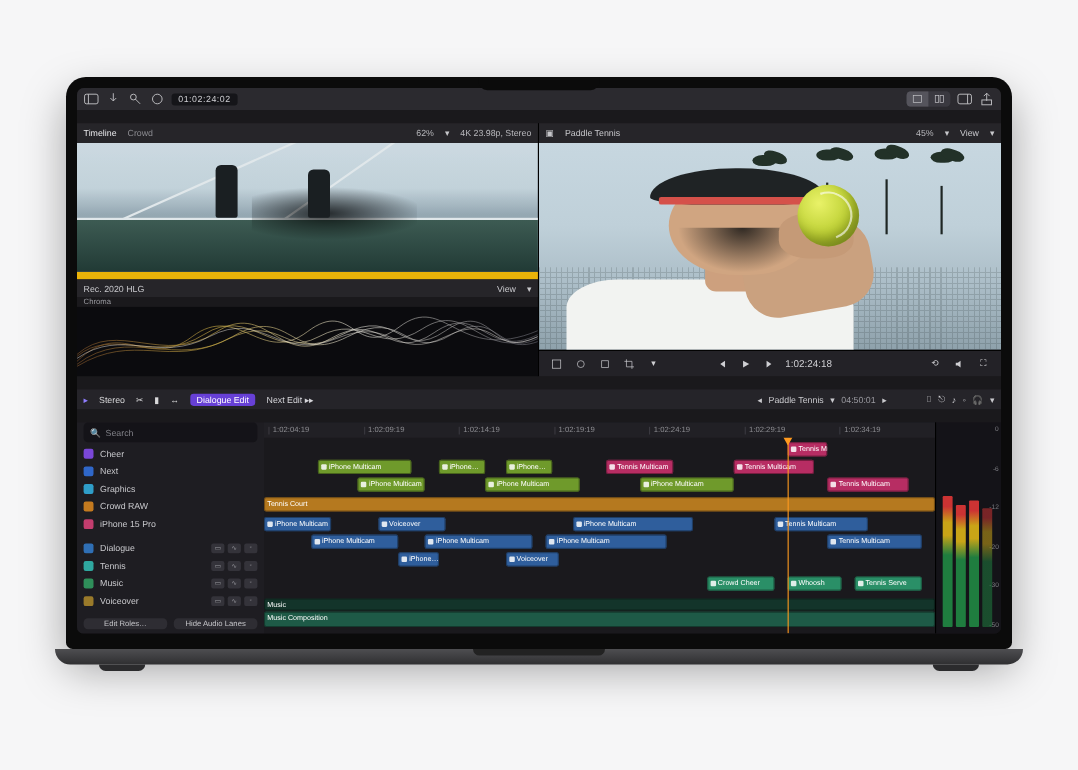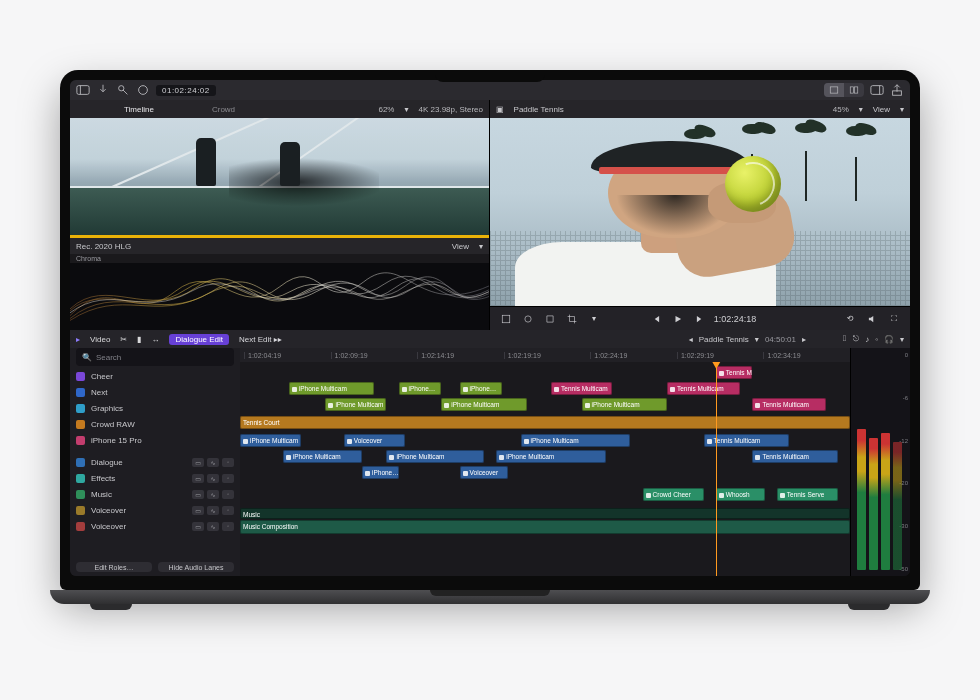--- a/index.html
+++ b/index.html
@@ -1,52 +1,52 @@
 <!DOCTYPE html>
 <html><head>
 <meta charset="utf-8">
 <style>
   * { margin: 0; padding: 0; box-sizing: border-box; }
   html, body { width: 980px; height: 700px; background: #f6f6f7; font-family: -apple-system, "Helvetica Neue", Arial, sans-serif; }
   .stage { width: 980px; height: 700px; display:flex; align-items:center; justify-content:center; }
   .laptop { width: 860px; height: 560px; position:relative; }
   .screen-bezel { width: 100%; height: 520px; background: #0b0b0b; border-radius: 18px 18px 6px 6px; padding: 10px 10px 14px 10px; box-shadow: 0 18px 40px rgba(0,0,0,.35); position:relative; }
   .notch { position:absolute; top:0; left:50%; transform:translateX(-50%); width: 110px; height: 12px; background:#0b0b0b; border-radius: 0 0 8px 8px; z-index:50;}
-  .screen { width: 100%; height: 100%; background: #1a191c; border-radius: 6px; overflow:hidden; display:flex; flex-direction:column; color:#d8d8da; font-size: 8px; }
+  .screen { width: 100%; height: 100%; background: #1a191c; border-radius: 6px; overflow:hidden; display:flex; flex-direction:column; color:#d8d8da; font-size: 8px; gap: 12px; }
   
   .base { width: 880px; height: 14px; margin: 0 auto; background: linear-gradient(#4e4e51,#2f2f31); border-radius: 0 0 18px 18px; position:relative; transform:translateX(-10px);}
   .base .indent { position:absolute; top:0; left:50%; transform:translateX(-50%); width: 120px; height: 6px; background: #222; border-radius: 0 0 6px 6px; }
   .foot-l,.foot-r{ position:absolute; bottom:-6px; width:42px; height:6px; background:#2b2b2d; border-radius:0 0 6px 6px;}
   .foot-l{left:40px} .foot-r{right:40px}
   
   .titlebar { height: 20px; background: #2b2a2f; display:flex; align-items:center; padding: 0 6px; gap:6px; }
   .tb-left, .tb-right { display:flex; align-items:center; gap:6px; }
   .tb-right { margin-left:auto; }
   .tb-btn { width:14px; height:14px; display:flex; align-items:center; justify-content:center; border-radius:3px; color:#bcbcc0; }
   .seg { display:flex; background:#3a3940; border-radius:4px; overflow:hidden; }
   .seg div{ width:20px; height:14px; display:flex; align-items:center; justify-content:center; color:#c4c4c8;}
   .seg div.active{ background:#55545c; }
   .tc-pill { background:#151519; color:#cfcfd3; border-radius:3px; padding:1px 6px; font-feature-settings:"tnum"; letter-spacing:.5px; font-size:8px;}
   
   .upper { display:flex; height: 230px; }
   .left-col { width: 50%; display:flex; flex-direction:column; border-right:1px solid #000; }
   .right-col { width:50%; display:flex; flex-direction:column; }
   .panel-header { height:18px; background:#262529; display:flex; align-items:center; padding:0 6px; font-size:8px; color:#c7c7cb; gap:10px;}
   .panel-header .spacer{margin-left:auto}
-  .panel-header .tab{color:#e7e7ea;margin-left:48px;}
+  .panel-header .tab{color:#e7e7ea;}
   .panel-header .tab.dim{color:#8b8b90}
   .panel-header .zoom{color:#b7b7bb}
   .event-viewer { flex:1; position:relative; overflow:hidden; background:#101015; }
   .ev-sky{position:absolute;inset:0;background:linear-gradient(#c8d5dc 0%, #bfced6 35%, #95a7b1 55%, #6f838e 100%);filter:contrast(1.05);}
   .ev-ground{position:absolute;left:0;right:0;bottom:0;height:40%;background:linear-gradient(#3d5b53,#213a35); }
   .ev-line{position:absolute;height:2px;background:#e0e7ea; transform-origin:center left;}
   .ev-shadow{position:absolute;bottom:22%;left:38%;width:150px;height:60px;background:radial-gradient(ellipse 60% 40% at 45% 55%, rgba(0,0,0,.75), rgba(0,0,0,0));filter:blur(0.5px);}
   .ev-silh{position:absolute;width:20px;height:48px;background:#1a1f22;border-radius:5px 5px 2px 2px;}
   
-  .scopes { height: 95px; display:flex; flex-direction:column; border-top:3px solid #eab308;}
+  .scopes { height: 95px; display:flex; flex-direction:column; border-top:7px solid #eab308;}
   .scopes .panel-header{height:16px}
   .scope-canvas{flex:1;position:relative;background:#0b0b0e;overflow:hidden}
   .scope-canvas svg{width:100%;height:100%}
   
   .program-viewer{flex:1;position:relative;overflow:hidden;background:#0c0d0f;}
   .pv-sky{position:absolute;inset:0;background:linear-gradient(#c7d7e0 0%, #bfd0d9 40%, #aabcc6 70%, #8ea1ab 100%);}
   .pv-palms{position:absolute;right:2%;top:4%;width:55%;height:40%;}
   .pv-palm{position:absolute;bottom:0;width:2px;background:#1e2624;}
   .pv-frond{position:absolute;width:22px;height:10px;border-radius:50%/60%;background:#223128;}
   .pv-fence{position:absolute;left:0;right:0;bottom:0;height:40%;background:repeating-linear-gradient(90deg,#2a3336 0 1px, transparent 1px 5px),repeating-linear-gradient(0deg,#2a3336 0 1px, transparent 1px 5px); opacity:.18;}
@@ -306,21 +306,21 @@
                     </svg>
                   </div>
                 <div class="ctrl">⛶</div>
               </div>
             </div>
           </div>
         </div>
 
         <div class="index-bar">
           <span style="color:#8f7dff">▸</span>
-          <span>Video</span>
+          <span>Stereo</span>
           <span>✂</span>
           <span>▮</span>
           <span>↔</span>
           <span class="pill-purple">Dialogue Edit</span>
           <span class="next-edit"><span>Next Edit</span> ▸▸</span>
           <div class="tl-title">
             <span>◂</span>
             <span>Paddle Tennis</span>
             <span>▾</span>
             <span class="dur">04:50:01</span>
@@ -366,21 +366,21 @@
                   <span class="role-swatch" style="background:#2f6fb5"></span>
                   <span>Dialogue</span>
                   <span class="mini">
                     <span>▭</span>
                     <span>∿</span>
                     <span>◦</span>
                   </span>
                 </div>
                 <div class="role-row">
                   <span class="role-swatch" style="background:#2fa8a0"></span>
-                  <span>Effects</span>
+                  <span>Tennis</span>
                   <span class="mini">
                     <span>▭</span>
                     <span>∿</span>
                     <span>◦</span>
                   </span>
                 </div>
                 <div class="role-row">
                   <span class="role-swatch" style="background:#2f8f5a"></span>
                   <span>Music</span>
                   <span class="mini">

